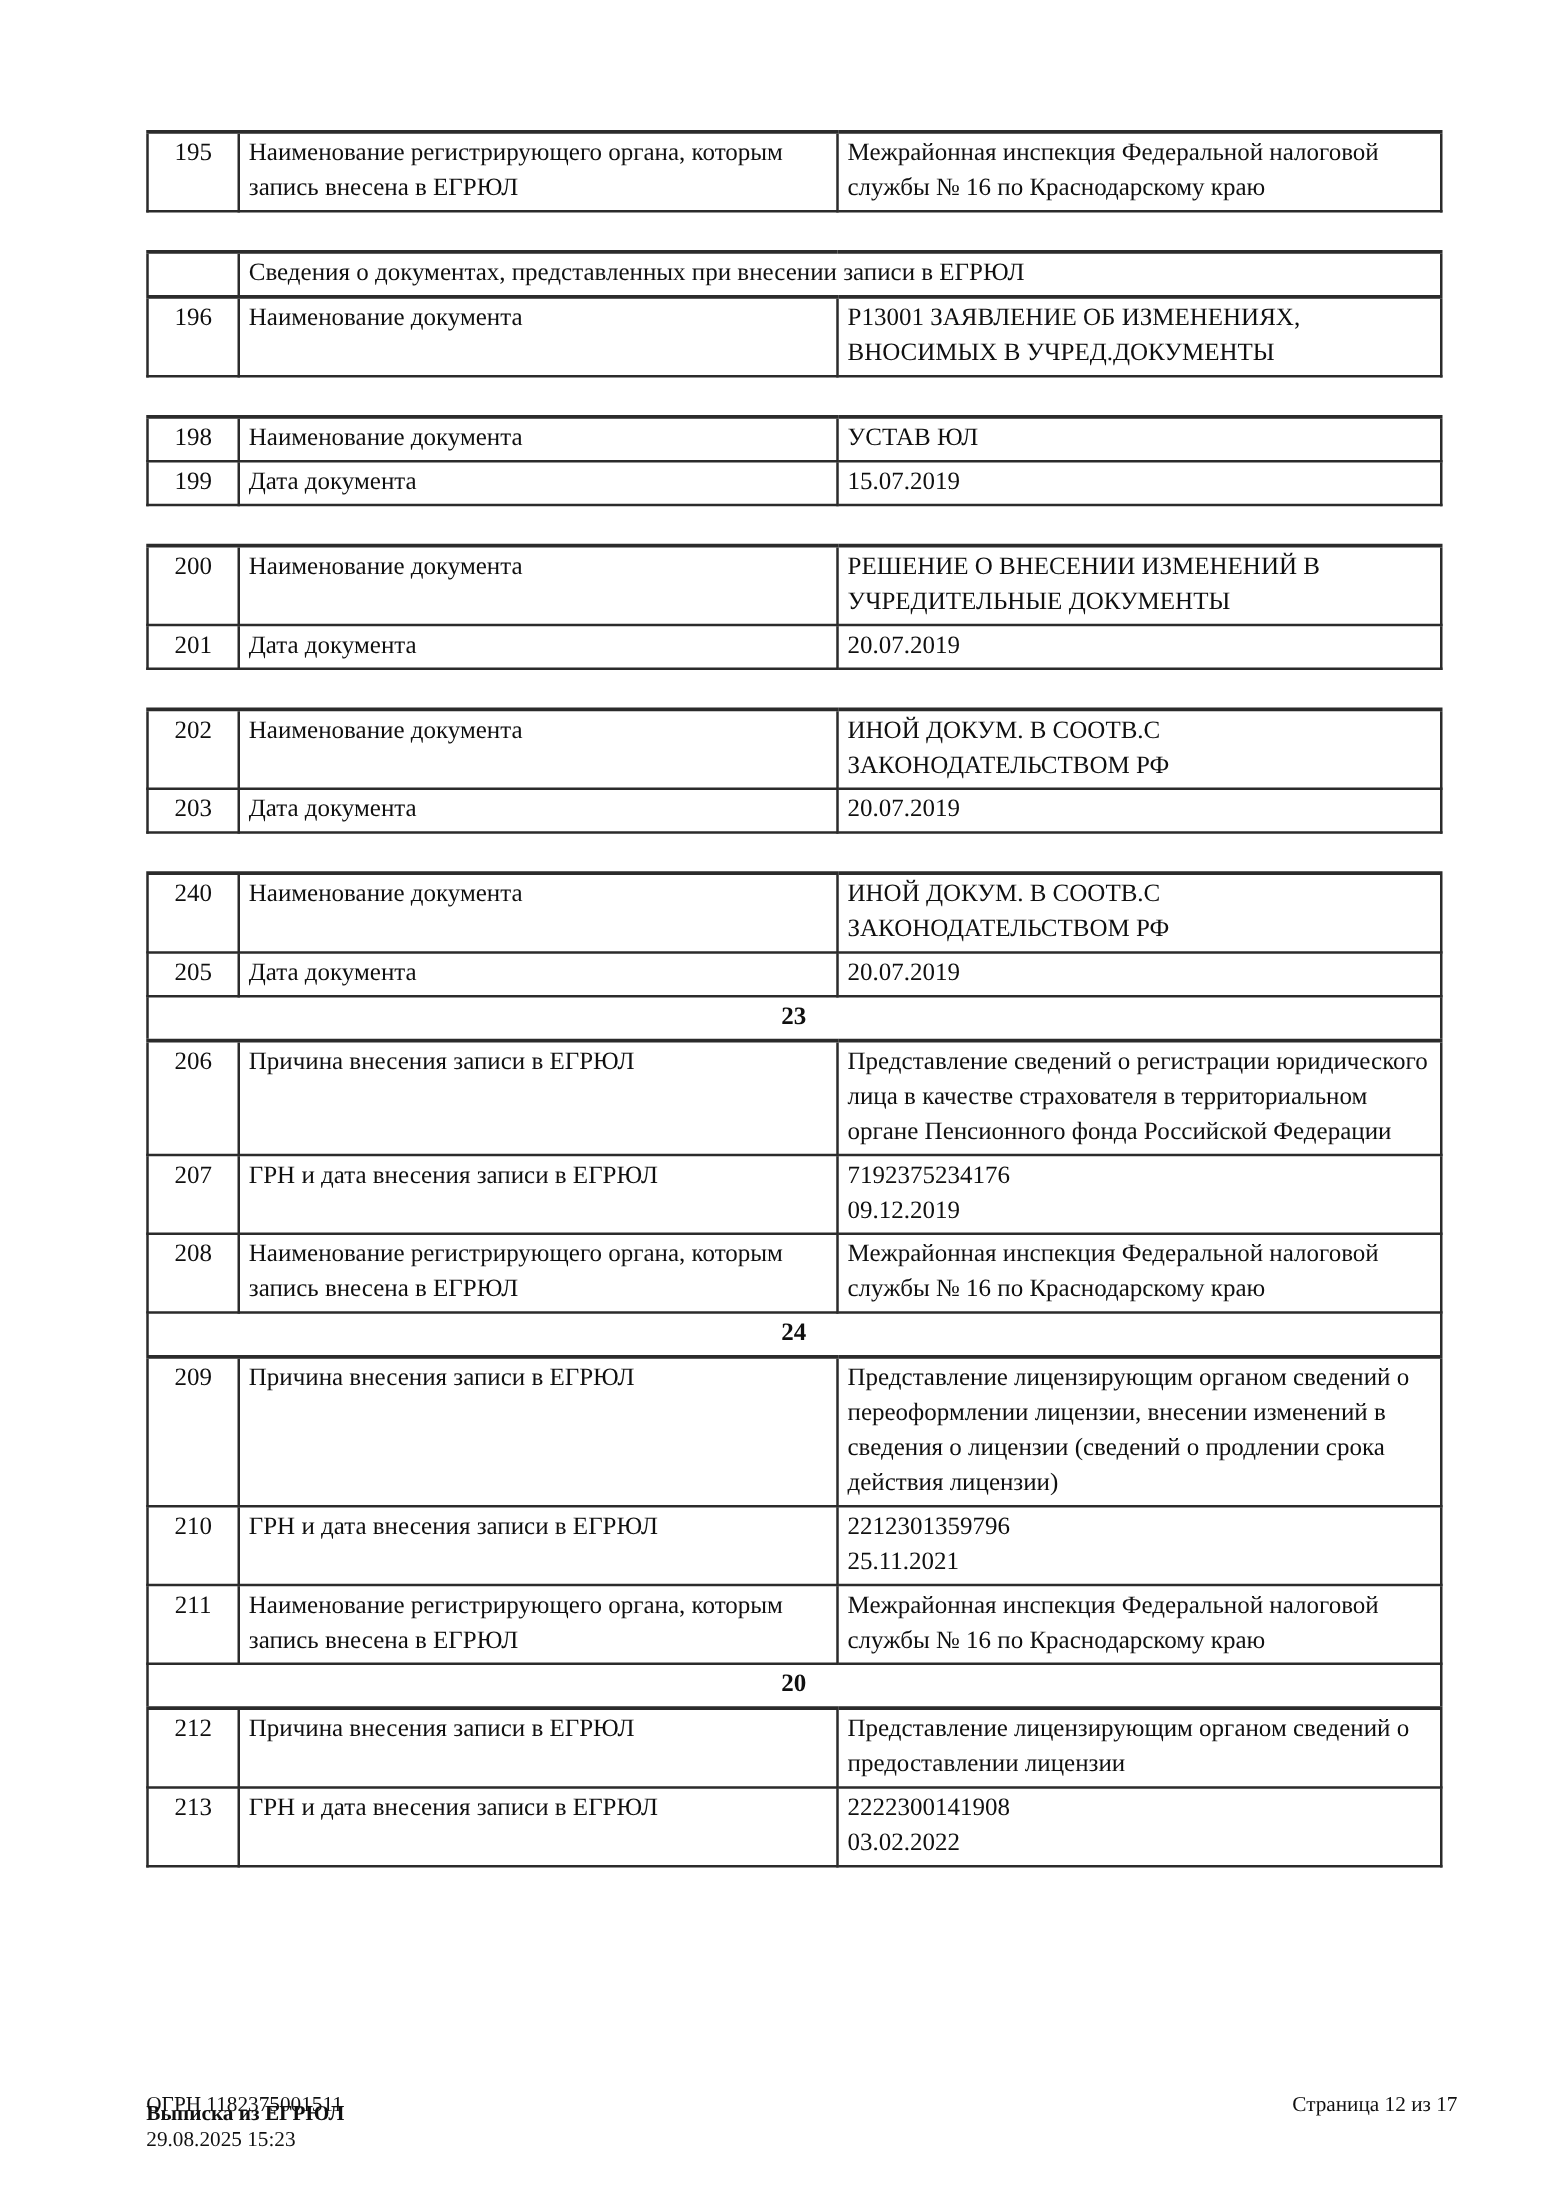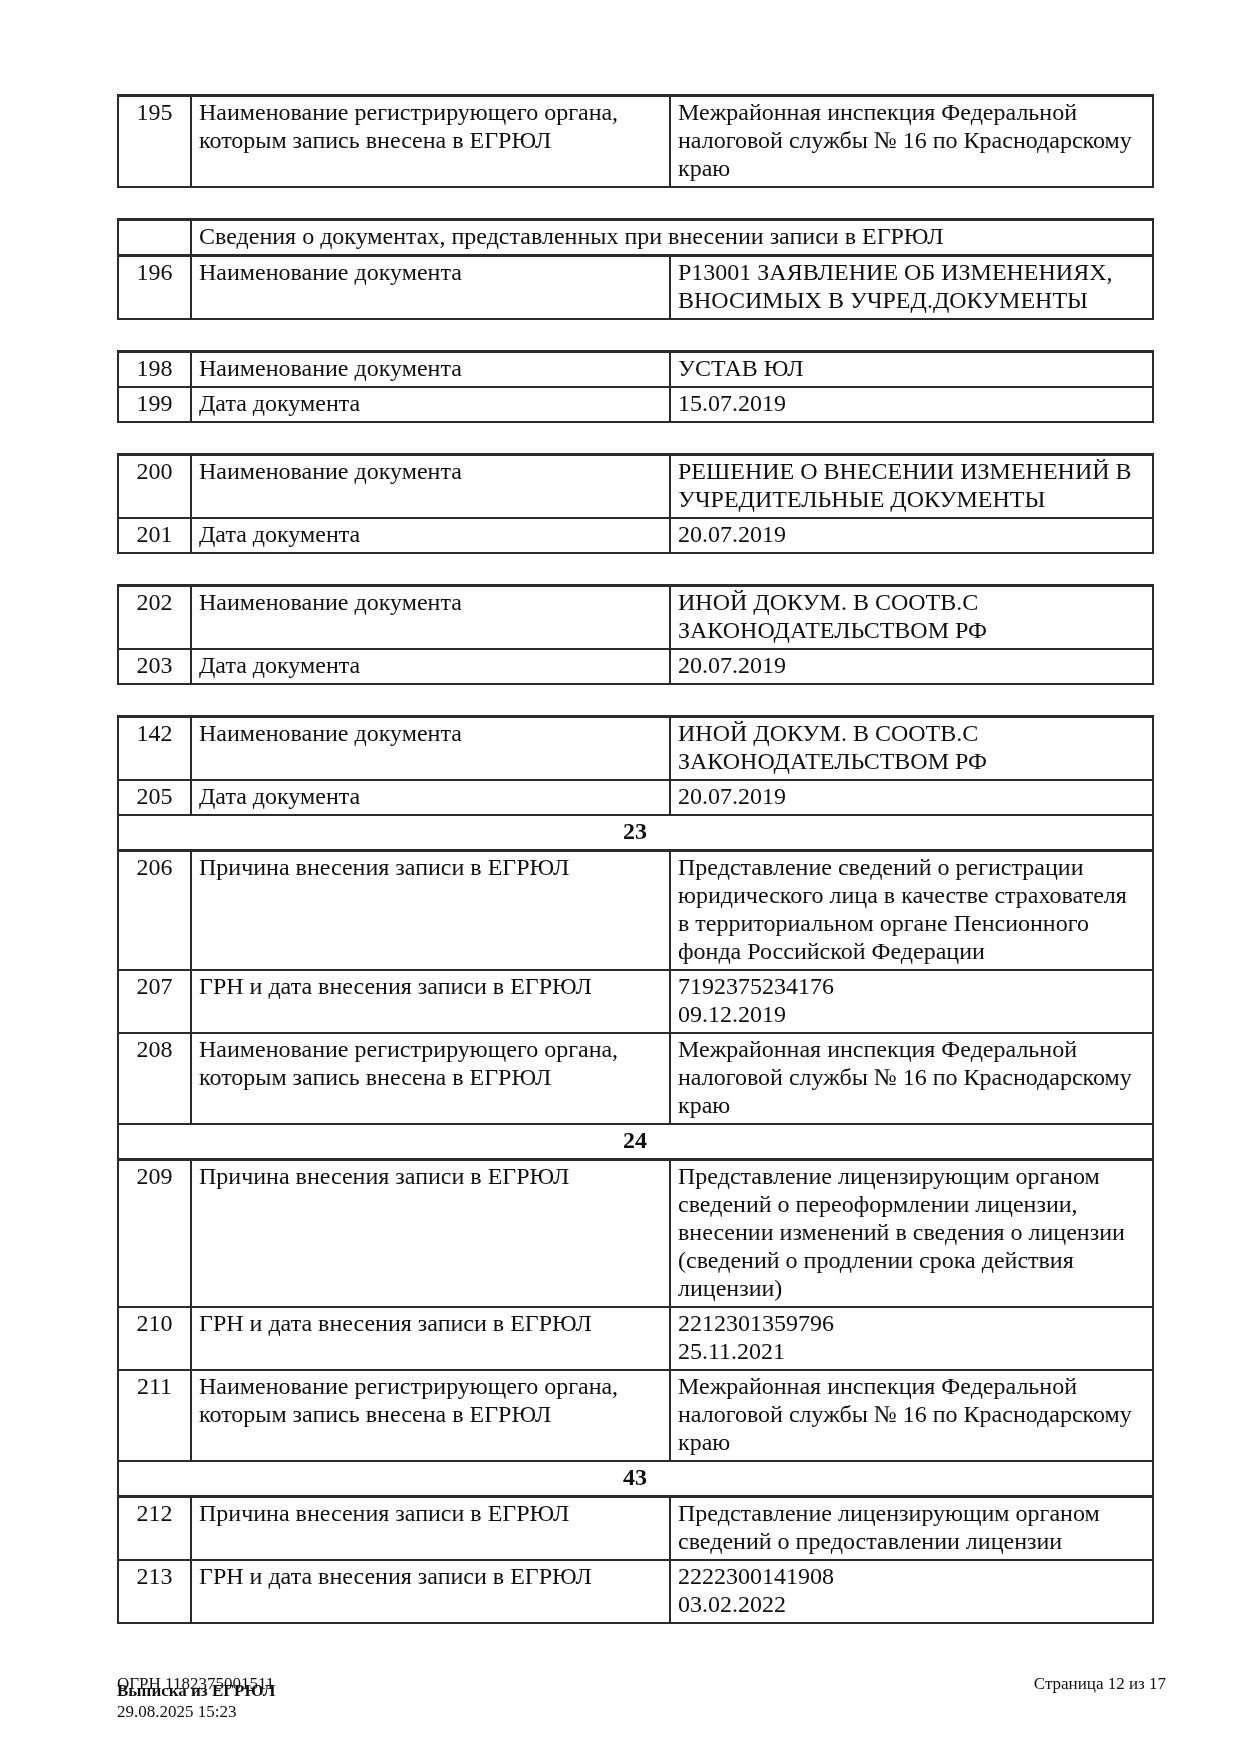--- a/index.html
+++ b/index.html
@@ -16,25 +16,25 @@
   .page {
     position: relative;
     width: 1240px;
     height: 1755px;
     overflow: hidden;
     background: #ffffff;
   }
   table.egrul-table {
     position: absolute;
     left: 117px;
-    top: 94px;
+    top: 104px;
     width: 1035px;
     border-collapse: collapse;
     table-layout: fixed;
-    font-size: 24px;
+    font-size: 20px;
     line-height: 28px;
   }
   col.c-num   { width: 73px; }
   col.c-label { width: 479px; }
   col.c-value { width: 483px; }
 
   td { vertical-align: top; padding: 1px 8px 4px 7px; }
   td.b { border: 2px solid #2b2b2b; }
   tr.thick td.b { border-top-width: 3px; }
 
@@ -123,21 +123,21 @@
         </tr>
         <tr>
           <td class="b num">203</td>
           <td class="b lab">Дата документа</td>
           <td class="b val">20.07.2019</td>
         </tr>
         <tr class="spacer">
           <td colspan="3"></td>
         </tr>
         <tr class="thick">
-          <td class="b num">142</td>
+          <td class="b num">240</td>
           <td class="b lab">Наименование документа</td>
           <td class="b val">ИНОЙ ДОКУМ. В СООТВ.С ЗАКОНОДАТЕЛЬСТВОМ РФ</td>
         </tr>
         <tr>
           <td class="b num">205</td>
           <td class="b lab">Дата документа</td>
           <td class="b val">20.07.2019</td>
         </tr>
         <tr>
           <td class="b section-cell" colspan="3">23</td>
@@ -171,21 +171,21 @@
           <td class="b lab">ГРН и дата внесения записи в ЕГРЮЛ</td>
           <td class="b val">2212301359796
 25.11.2021</td>
         </tr>
         <tr>
           <td class="b num">211</td>
           <td class="b lab">Наименование регистрирующего органа, которым запись внесена в ЕГРЮЛ</td>
           <td class="b val">Межрайонная инспекция Федеральной налоговой службы № 16 по Краснодарскому краю</td>
         </tr>
         <tr>
-          <td class="b section-cell" colspan="3">43</td>
+          <td class="b section-cell" colspan="3">20</td>
         </tr>
         <tr class="thick">
           <td class="b num">212</td>
           <td class="b lab">Причина внесения записи в ЕГРЮЛ</td>
           <td class="b val">Представление лицензирующим органом сведений о предоставлении лицензии</td>
         </tr>
         <tr>
           <td class="b num">213</td>
           <td class="b lab">ГРН и дата внесения записи в ЕГРЮЛ</td>
           <td class="b val">2222300141908

